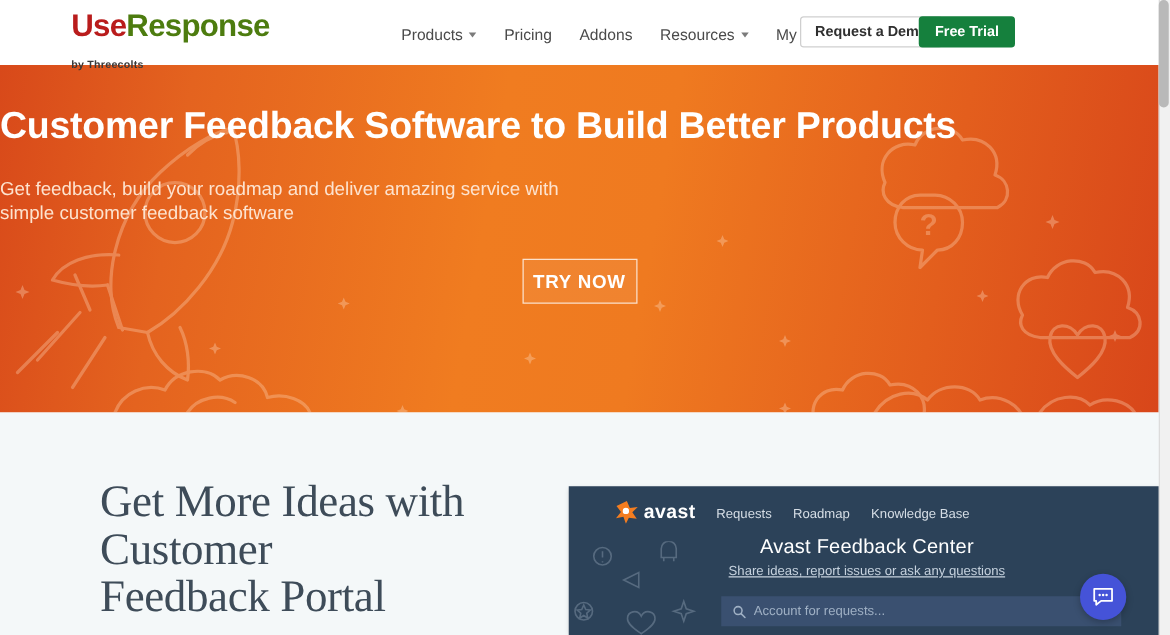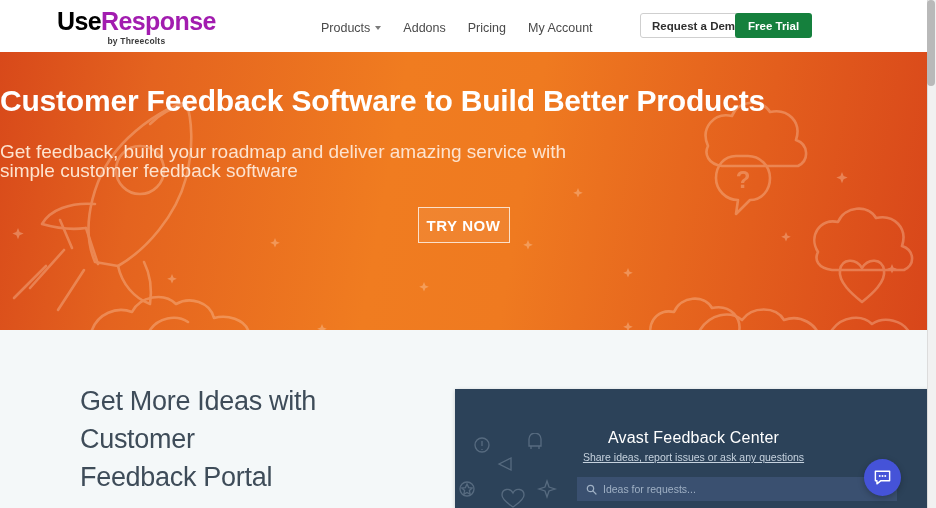--- a/index.html
+++ b/index.html
@@ -21,23 +21,23 @@
     background:#b9b9b9; border-radius:4px; z-index:61;
   }
 
   
   .header {
     position:absolute; top:0; left:0; width:927px; height:52px;
     background:#ffffff; z-index:30;
   }
   .logo-wrap { position:absolute; left:57px; top:8px; }
   .logo-text { font-size:25px; font-weight:bold; letter-spacing:-0.6px; line-height:26px; white-space:nowrap; }
-  .logo-use { color:#000000;margin-top:47px; }
-  .logo-response { color:#a21caf; }
-  .logo-sub { font-size:8.5px; font-weight:bold; color:#3a3a3a; letter-spacing:0.2px; margin-top:2px;text-align:center; }
+  .logo-use { color:#b91c1c;margin-top:47px; }
+  .logo-response { color:#4d7c0f; }
+  .logo-sub { font-size:8.5px; font-weight:bold; color:#3a3a3a; letter-spacing:0.2px; margin-top:12px; }
 
   .nav { position:absolute; left:310px; top:0; height:56px; display:flex; align-items:center; gap:0; }
   .nav-item {
     font-size:12.5px; color:#4a4a4a; padding:0 11px; height:52px;
     display:flex; align-items:center; white-space:nowrap; cursor:pointer;
   }
   .caret {
     display:inline-block; margin-left:5px;
     border-left:3.5px solid transparent; border-right:3.5px solid transparent;
     border-top:4px solid #7b7b7b;
@@ -66,38 +66,38 @@
     background:linear-gradient(100deg,#d8491a 0%,#e4631f 16%,#f07c20 42%,#ef7a20 56%,#e35e1d 80%,#d8461a 100%);
     overflow:hidden;
   }
   .hero-deco { position:absolute; inset:0; opacity:0.33; pointer-events:none; }
   .hero-inner { position:relative; z-index:3; text-align:left; }
   .hero-title {
     margin-top:30px; font-size:30px; font-weight:bold; color:#ffffff;
     letter-spacing:-0.2px; line-height:38px;
   }
   .hero-sub {
-    margin-top:22px; font-size:19px; color:#fde3cf; line-height:19px; font-weight:normal;
+    margin-top:22px; font-size:15px; color:#fde3cf; line-height:19px; font-weight:normal;
   }
   .hero-btn {
     margin:27px auto 0; width:92px; height:36px;
     display:flex; align-items:center; justify-content:center;
     border:1px solid rgba(255,255,255,0.75);
     color:#ffffff; font-size:15px; font-weight:bold; letter-spacing:0.6px;
     background:rgba(255,255,255,0.07); cursor:pointer;
   }
 
   
   .section {
     position:absolute; top:330px; left:0; width:927px; height:178px;
     background:#f4f8f9;
   }
   .sec-left { position:absolute; left:80px; top:52px; width:340px; }
   .sec-title {
-    font-size:27px; color:#3e4c59; font-weight:normal; line-height:38px; letter-spacing:-0.3px;
+    font-size:36px; color:#3e4c59; font-weight:normal; line-height:38px; letter-spacing:-0.3px;font-family:Liberation Serif, serif;
   }
 
   
   .avast {
     position:absolute; left:455px; top:389px; width:477px; height:119px;
     background:#2c4259; overflow:hidden;
     box-shadow:0 1px 4px rgba(0,0,0,0.18);
   }
   .avast-top { position:absolute; left:0; top:0; width:100%; height:46px; }
   .avast-logo { position:absolute; left:37px; top:11px; display:flex; align-items:center; gap:4px; }
@@ -138,24 +138,28 @@
       </div>
       <div class="logo-sub">by Threecolts</div>
     </div>
 
     <div class="nav">
       <div class="nav-item">
         <span>Products</span>
         <i class="caret"></i>
       </div>
       <div class="nav-item">
+        <span>Pricing</span>
+      </div>
+      <div class="nav-item">
         <span>Addons</span>
       </div>
       <div class="nav-item">
-        <span>Pricing</span>
+        <span>Resources</span>
+        <i class="caret"></i>
       </div>
       <div class="nav-item">
         <span>My Account</span>
       </div>
     </div>
 
     <div class="btn-demo">Request a Demo</div>
     <div class="btn-trial">Free Trial</div>
   </div>
 
@@ -245,32 +249,46 @@
         <path d="M74 6 a6 6 0 0 1 12 0 v7 h-12 z"></path>
         <path d="M76 13 v3 M84 13 v3"></path>
         <path d="M44 31 l12 -6 v12 z"></path>
         <circle cx="12" cy="56" r="7"></circle>
         <path d="M12 51 l1.6 3.6 3.6 0.4 -2.8 2.6 0.8 3.8 -3.2 -2 -3.2 2 0.8 -3.8 -2.8 -2.6 3.6 -0.4 z"></path>
         <path d="M58 60 c -3 -6 -11 -4 -11 2 c 0 5 7 9 11 12 c 4 -3 11 -7 11 -12 c 0 -6 -8 -8 -11 -2 z"></path>
         <path d="M92 48 l2 6 6 2 -6 2 -2 6 -2 -6 -6 -2 6 -2 z"></path>
       </g>
     </svg>
 
+    <div class="avast-top">
+      <div class="avast-logo">
+        <svg class="avast-mark" viewBox="0 0 24 24">
+          <path d="M12 1 L15 8 L23 7 L17.5 12.5 L22 19 L14 18 L11 24 L8.5 17 L1 18.5 L6 12 L1.5 6 Z" fill="#f47d20"></path>
+          <circle cx="11" cy="11" r="3.2" fill="#ffffff"></circle>
+        </svg>
+        <span class="avast-word">avast</span>
+      </div>
+      <div class="avast-nav">
+        <span>Requests</span>
+        <span>Roadmap</span>
+        <span>Knowledge Base</span>
+      </div>
+    </div>
 
     <div class="avast-center">
       <div class="avast-h1">Avast Feedback Center</div>
       <div class="avast-h2">Share ideas, report issues or ask any questions</div>
     </div>
 
     <div class="avast-search">
       <svg width="11" height="11" viewBox="0 0 16 16">
         <circle cx="6.5" cy="6.5" r="4.6" fill="none" stroke="#9fb0c4" stroke-width="1.8"></circle>
         <line x1="10" y1="10" x2="14.5" y2="14.5" stroke="#9fb0c4" stroke-width="1.8" stroke-linecap="round"></line>
       </svg>
-      <span class="avast-search-ph">Ideas for requests...</span>
+      <span class="avast-search-ph">Account for requests...</span>
     </div>
   </div>
 
   <div class="chat-btn">
     <svg width="19" height="19" viewBox="0 0 24 24">
       <path d="M3 4 h18 v12 h-11 l-5 4 v-4 h-2 z" fill="none" stroke="#ffffff" stroke-width="1.8" stroke-linejoin="round"></path>
       <circle cx="8.5" cy="10" r="1.25" fill="#ffffff"></circle>
       <circle cx="12" cy="10" r="1.25" fill="#ffffff"></circle>
       <circle cx="15.5" cy="10" r="1.25" fill="#ffffff"></circle>
     </svg>

